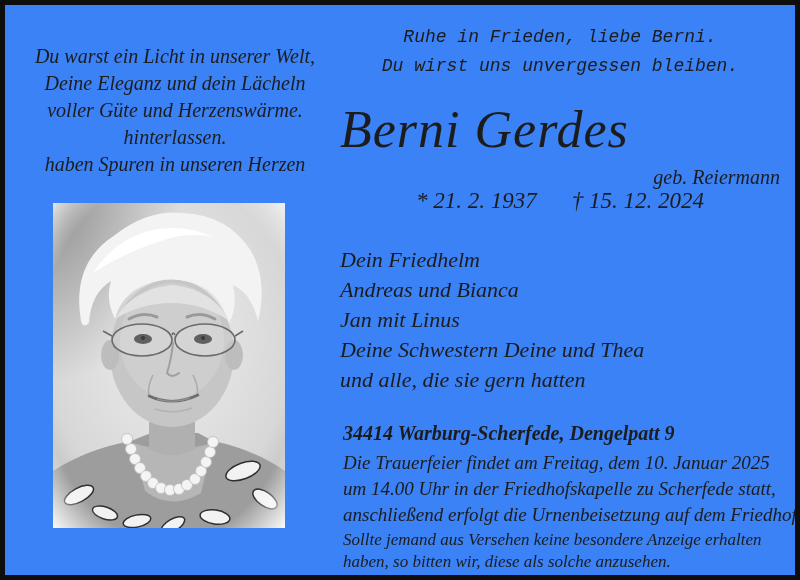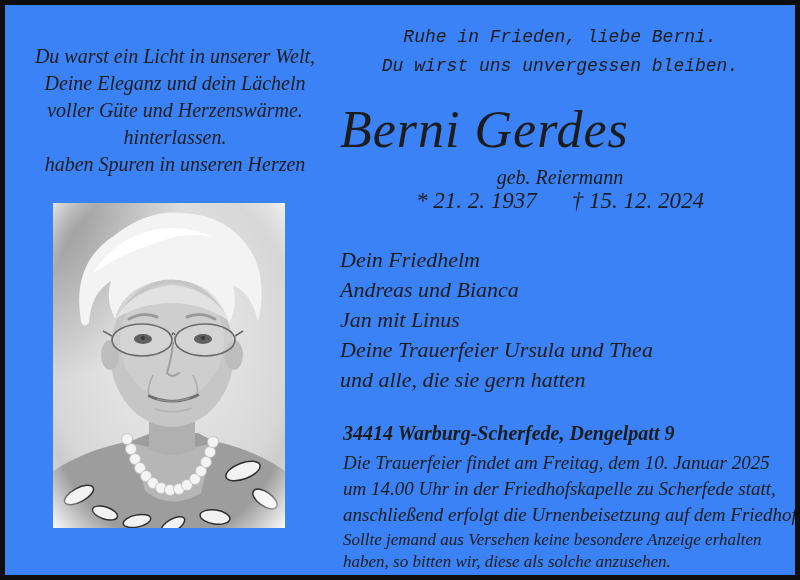--- a/index.html
+++ b/index.html
@@ -28,21 +28,21 @@
     position:absolute;left:335px;top:18px;width:440px;
     text-align:center;font-size:18px;line-height:29px;font-family:Liberation Mono, monospace;
   }
   .name{
     position:absolute;left:335px;top:96px;width:440px;margin:0;
     font-size:52px;line-height:58px;
     font-weight:normal;letter-spacing:1px;
   }
   .maiden{
     position:absolute;left:335px;top:160px;width:440px;
-    text-align:center;font-size:20px;line-height:24px;
+    text-align:right;font-size:20px;line-height:24px;
   }
   .dates{
     position:absolute;left:335px;top:182px;width:440px;
     text-align:center;font-size:23px;line-height:28px;
   }
   .dates .birth{margin-right:35px;}
   .mourners{
     position:absolute;left:335px;top:240px;width:440px;
     text-align:left;font-size:22px;line-height:30px;
   }
@@ -178,21 +178,21 @@
   <div class="maiden line">geb. Reiermann</div>
 
   <div class="dates line">
     <span class="birth">* 21. 2. 1937</span><span class="death">† 15. 12. 2024</span>
   </div>
 
   <div class="mourners">
     <div class="line">Dein Friedhelm</div>
     <div class="line">Andreas und Bianca</div>
     <div class="line">Jan mit Linus</div>
-    <div class="line">Deine Trauerfeier Ursula und Thea</div>
+    <div class="line">Deine Schwestern Deine und Thea</div>
     <div class="line">und alle, die sie gern hatten</div>
   </div>
 
   <div class="address line">34414 Warburg-Scherfede, Dengelpatt 9</div>
 
   <div class="details">
     <div class="line">Die Trauerfeier findet am Freitag, dem 10. Januar 2025</div>
     <div class="line">um 14.00 Uhr in der Friedhofskapelle zu Scherfede statt,</div>
     <div class="line">anschließend erfolgt die Urnenbeisetzung auf dem Friedhof.</div>
   </div>

